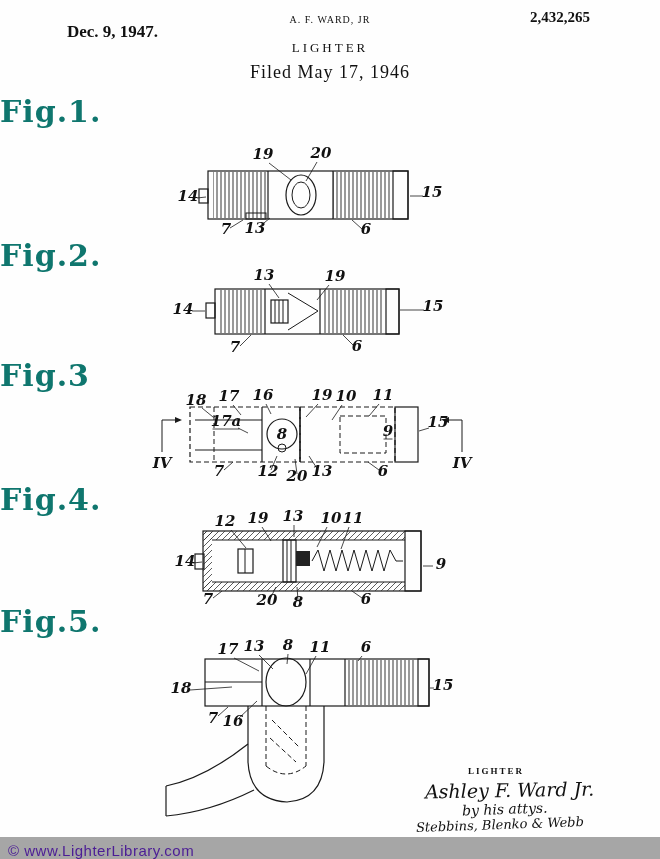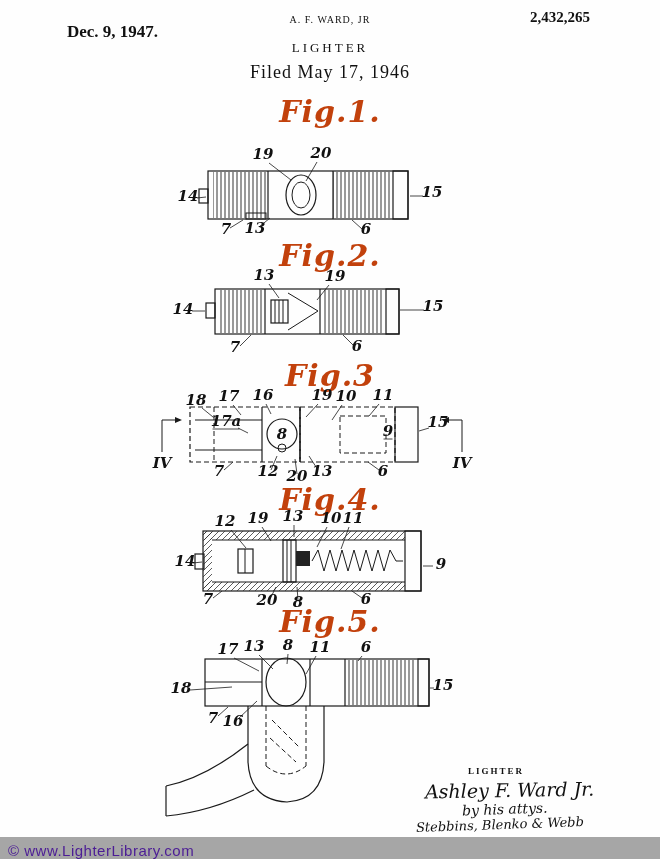--- a/index.html
+++ b/index.html
@@ -10,23 +10,23 @@
   }
   .page{position:absolute;inset:0;background:#fefefe;}
   
   .hdr-date{position:absolute;left:67px;top:10px;font-size:17px;font-weight:bold;margin-top:12px;}
   .hdr-name{position:absolute;left:0;top:14px;width:100%;text-align:center;font-size:10px;letter-spacing:1px;}
   .hdr-num{position:absolute;right:70px;top:9px;font-size:15px;font-weight:bold;}
   .hdr-title{position:absolute;left:0;top:40px;width:100%;text-align:center;font-size:13px;letter-spacing:3px;}
   .hdr-filed{position:absolute;left:0;top:62px;width:100%;text-align:center;font-size:18px;letter-spacing:1px;}
   
   .fig-title{
-    position:absolute;left:0;width:100%;text-align:center;
-    font-family:"DejaVu Serif",serif;font-style:italic;font-weight:bold;
-    font-size:30px;color:#c2410c;letter-spacing:1px;
+    position:absolute;left:0;width:100%;
+    font-family:"DejaVu Serif",serif;font-weight:bold;
+    font-size:30px;color:#0f766e;letter-spacing:1px;
   }
   #ft1{top:94px}#ft2{top:238px}#ft3{top:358px}#ft4{top:482px}#ft5{top:604px}
   
   svg#art{position:absolute;left:0;top:0;}
   .ln{stroke:#1a1a1a;stroke-width:1.2;fill:none;}
   .thin{stroke:#1a1a1a;stroke-width:1;fill:none;}
   .dash{stroke-dasharray:5 3;}
   text.ref{
     font-family:"DejaVu Serif",serif;font-style:italic;font-weight:bold;
     font-size:15px;fill:#111;text-anchor:middle;

